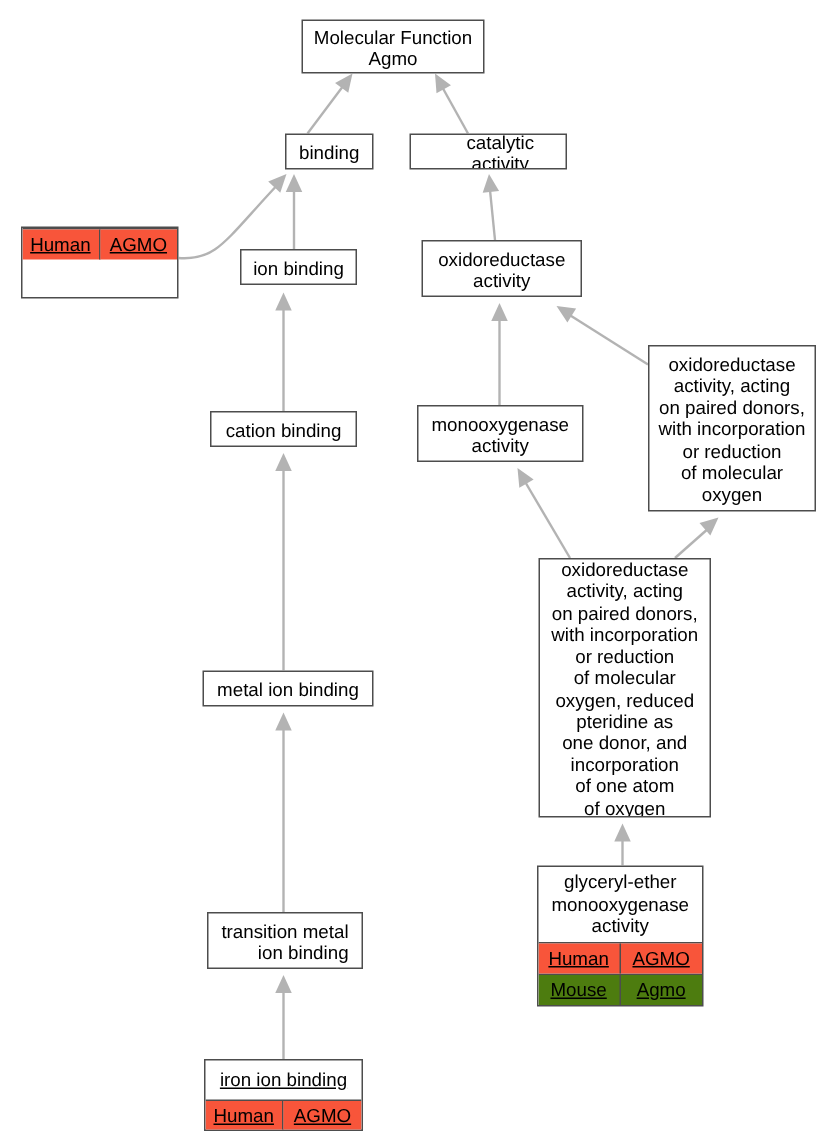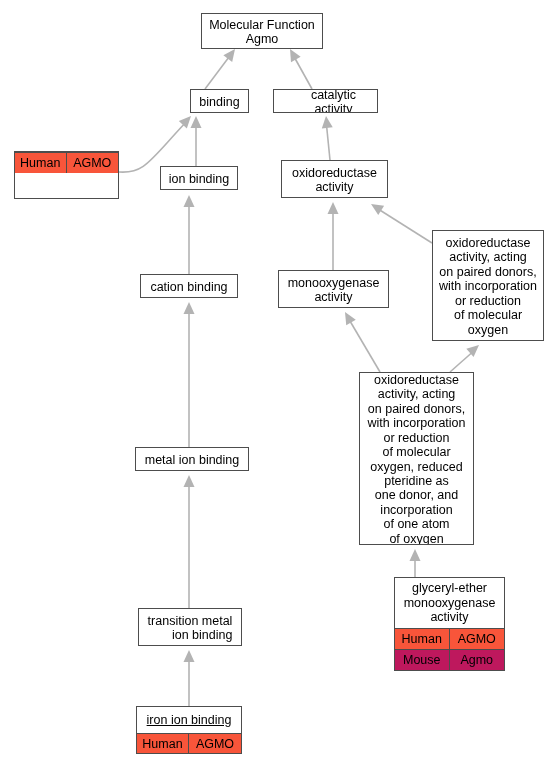--- a/index.html
+++ b/index.html
@@ -55,26 +55,27 @@
   }
   .ann-cell {
     flex: 1 1 50%;
     box-sizing: border-box;
     padding: 2px 3px;
     text-align: center;
     font-size: 12.5px;
     line-height: 16px;
     white-space: nowrap;
     overflow: hidden;
+    text-decoration: underline;
   }
   .ann-cell.left {
     border-right: 1.6px solid #4d4d4d;
   }
   .ann-human { background: #f8553a; }
-  .ann-mouse { background: #be185d; }
+  .ann-mouse { background: #4d7c0f; }
 </style>
 </head>
 <body>
 
 <div id="canvas">
   <svg id="edges" viewBox="0 0 557 763">
       <path d="M 205 89 L 232 53" fill="none" stroke="#b3b3b3" stroke-width="1.6"></path>
       <polygon points="0,0 -5.5,12 5.5,12" fill="#b3b3b3" transform="translate(235,49) rotate(37)"></polygon>
       <path d="M 312 89 L 292 53" fill="none" stroke="#b3b3b3" stroke-width="1.6"></path>
       <polygon points="0,0 -5.5,12 5.5,12" fill="#b3b3b3" transform="translate(290,49) rotate(-29)"></polygon>
@@ -153,21 +154,21 @@
 oxygen, reduced
 pteridine as
 one donor, and
 incorporation
 of one atom
 of oxygen</div>
       </div>
       <div class="node" style="left: 135px; top: 447px; width: 114px; height: 24px;">
         <div class="node-title" style="height: 24px;">metal ion binding</div>
       </div>
-      <div class="node" style="left: 358px; top: 577px; width: 111px; height: 94px; margin-left: 36px;">
+      <div class="node" style="left: 358px; top: 577px; width: 111px; height: 94px;">
         <div class="node-title" style="height: 50px;">glyceryl-ether
 monooxygenase
 activity</div>
         <div class="ann-row">
           <div class="ann-cell left ann-human">Human</div>
           <div class="ann-cell ann-human">AGMO</div>
         </div>
         <div class="ann-row">
           <div class="ann-cell left ann-mouse">Mouse</div>
           <div class="ann-cell ann-mouse">Agmo</div>

